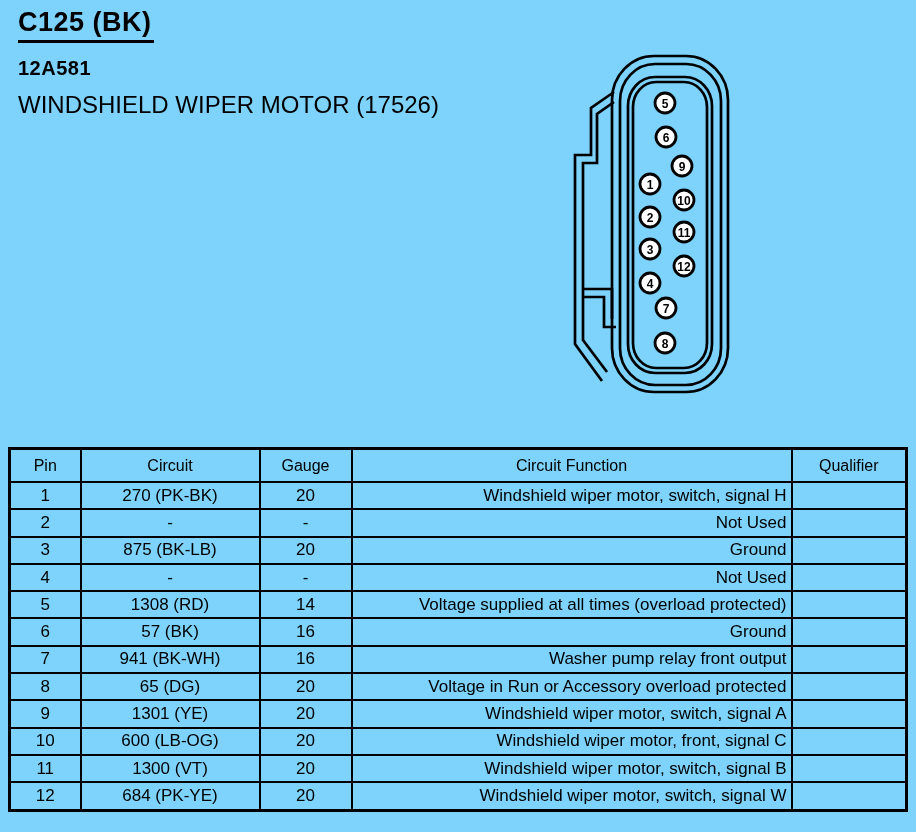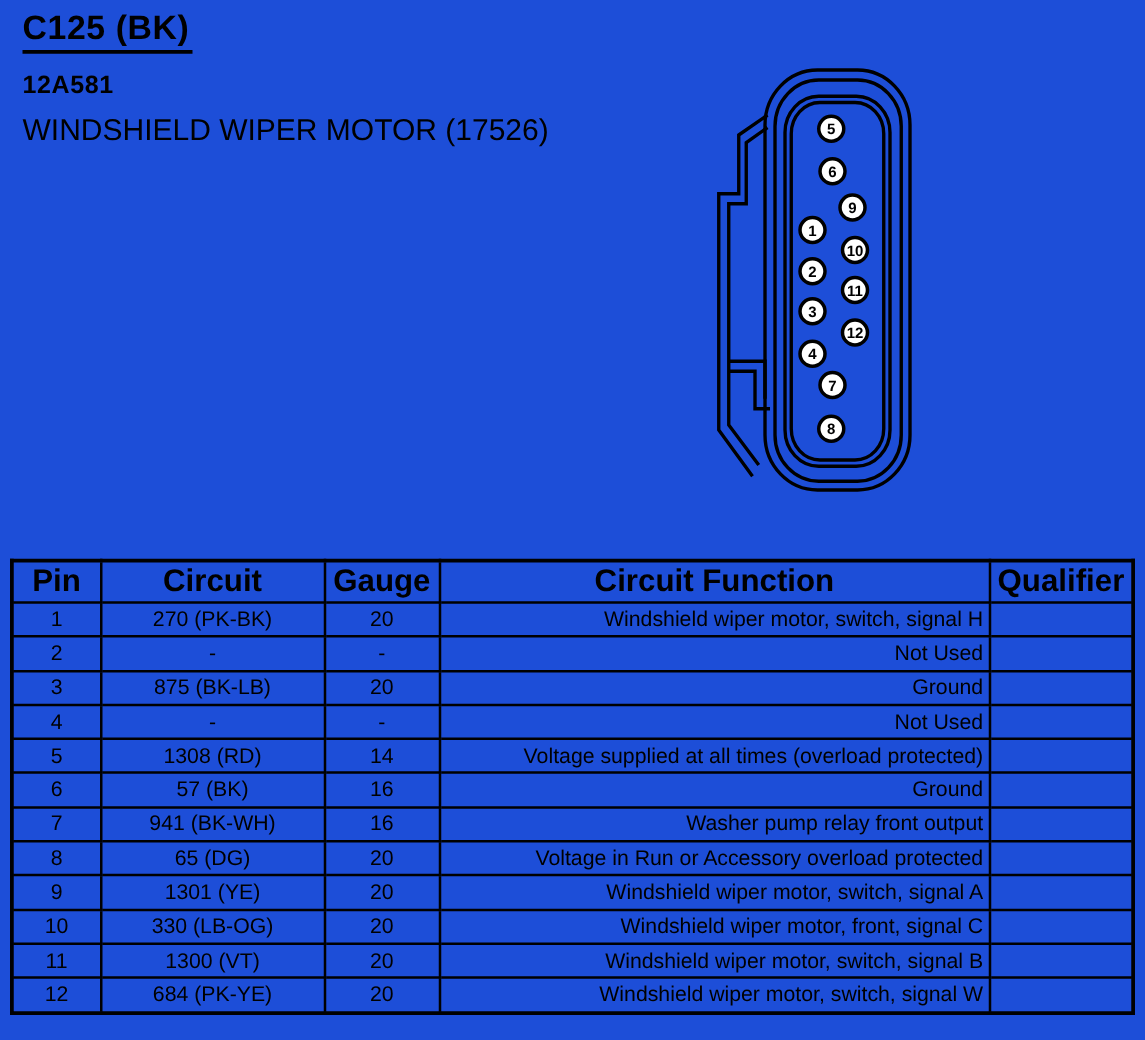--- a/index.html
+++ b/index.html
@@ -1,20 +1,20 @@
 <!DOCTYPE html>
 <html><head>
 <meta charset="utf-8">
 <style>
   html, body { margin: 0; padding: 0; background: #ffffff; }
   .page {
     position: relative;
     width: 916px;
     height: 832px;
-    background: #1d4ed8;
+    background: #7dd3fc;
     color: #000000;
     font-family: "Liberation Sans", sans-serif;
     overflow: hidden;
   }
 
   
   .connector-id {
     position: absolute;
     left: 18px;
     top: 7px;
@@ -71,22 +71,22 @@
     border-collapse: collapse;
     table-layout: fixed;
     border: 3px solid #000;
   }
   table.pin-table th, table.pin-table td {
     border: 2px solid #000;
     overflow: hidden;
     white-space: nowrap;
   }
   table.pin-table th {
-    font-size: 25px;
-    font-weight: bold;
+    font-size: 16px;
+    font-weight: normal;
     height: 31px;
     text-align: center;
     padding: 0 2px;
   }
   table.pin-table td {
     font-size: 17px;
     height: 25.3px;
     padding: 0 4px;
   }
   td.center { text-align: center; }
@@ -242,21 +242,21 @@
         </tr>
         <tr>
           <td class="center">9</td>
           <td class="center">1301 (YE)</td>
           <td class="center">20</td>
           <td class="left">Windshield wiper motor, switch, signal A</td>
           <td class="center"></td>
         </tr>
         <tr>
           <td class="center">10</td>
-          <td class="center">330 (LB-OG)</td>
+          <td class="center">600 (LB-OG)</td>
           <td class="center">20</td>
           <td class="left">Windshield wiper motor, front, signal C</td>
           <td class="center"></td>
         </tr>
         <tr>
           <td class="center">11</td>
           <td class="center">1300 (VT)</td>
           <td class="center">20</td>
           <td class="left">Windshield wiper motor, switch, signal B</td>
           <td class="center"></td>

